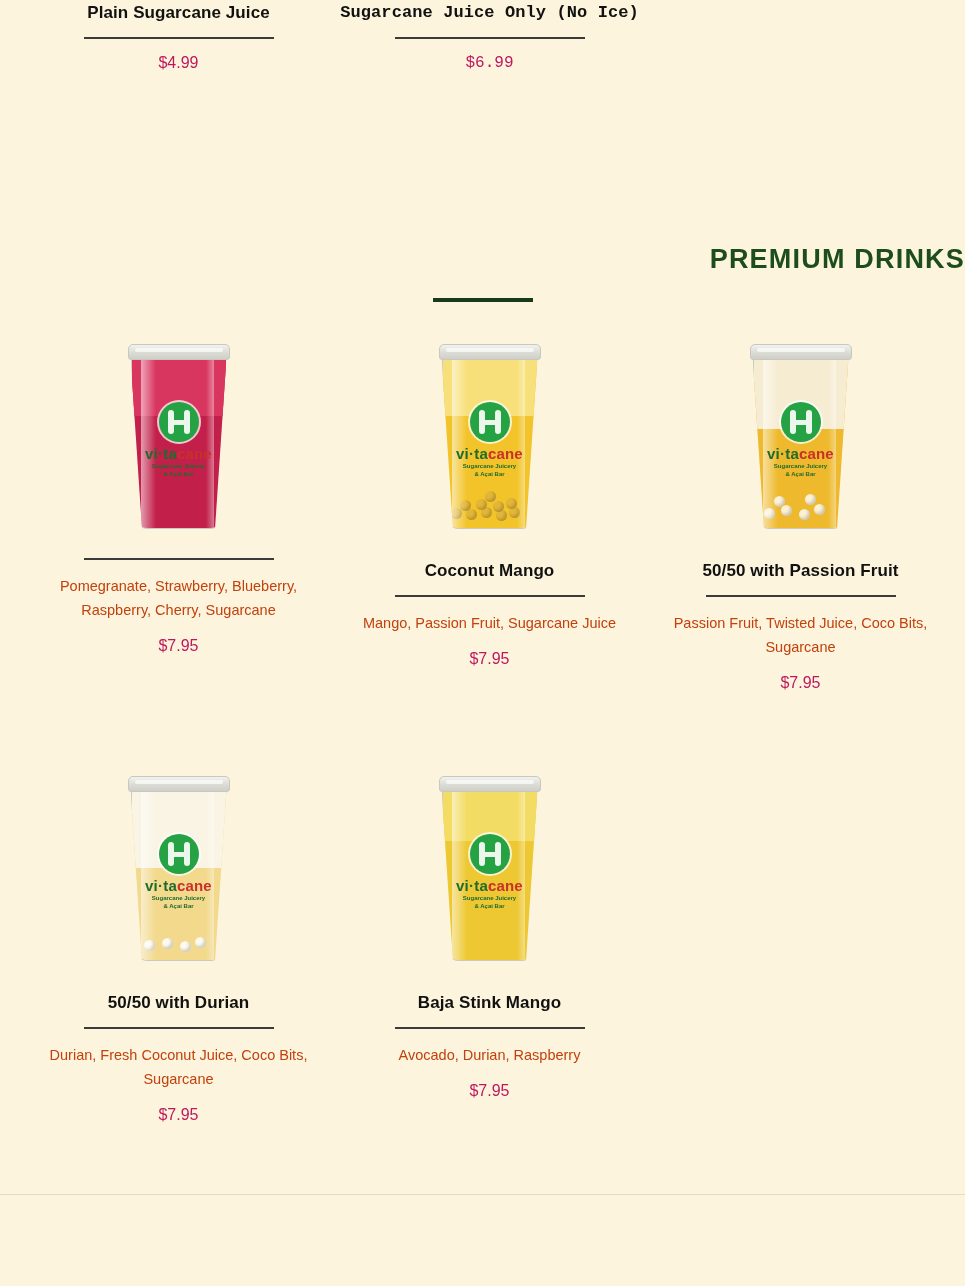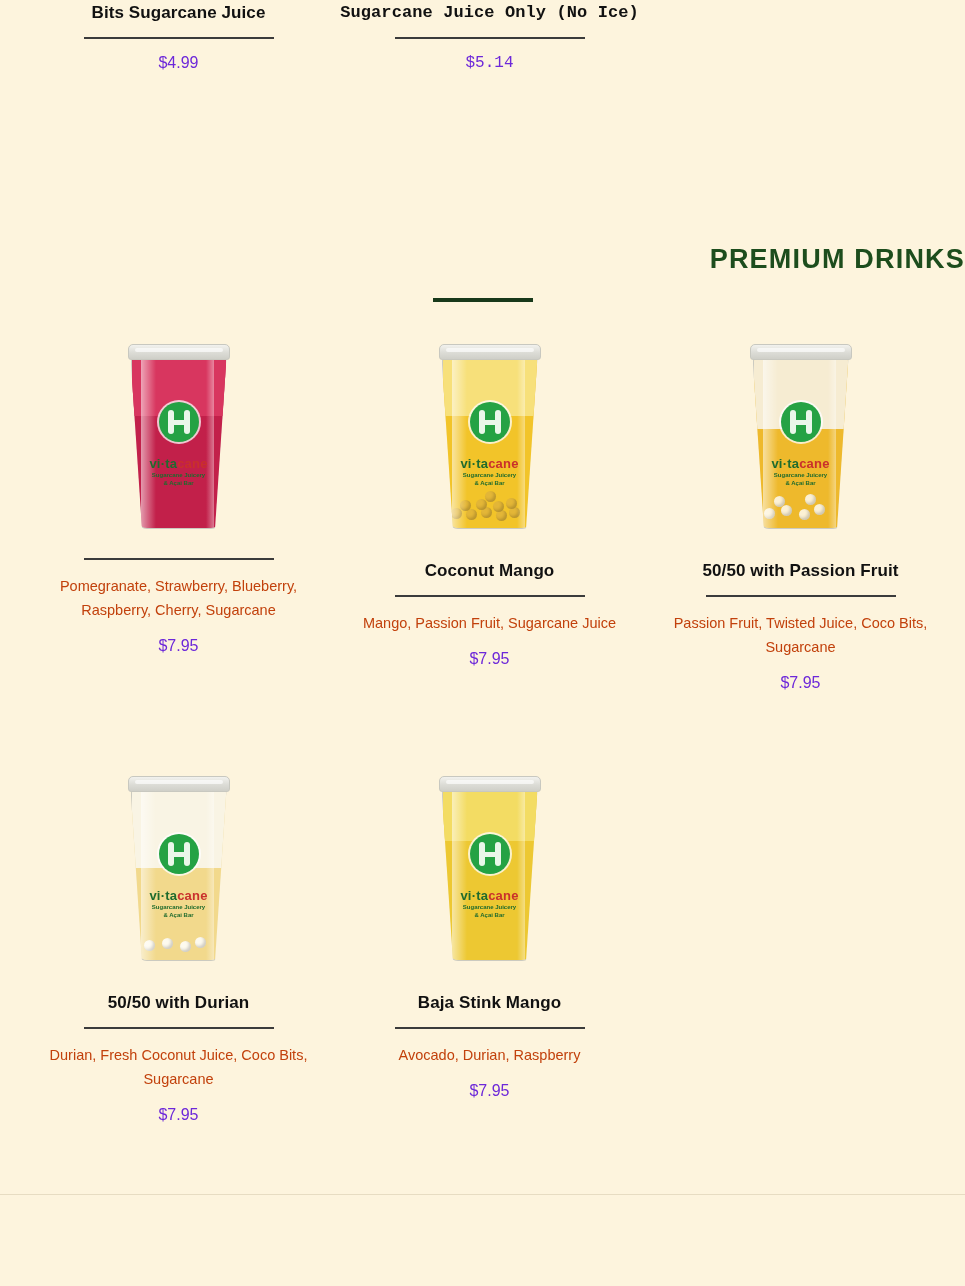--- a/index.html
+++ b/index.html
@@ -44,21 +44,21 @@
   .rule {
     width: 190px;
     height: 2px;
     background: #3b3b3b;
     margin: 11px auto 0 auto;
   }
   .price {
     font-size: 16px;
     line-height: 22px;
     margin-top: 13px;
-    color: #6d28d9;
+    color: #be185d;
   }
   .desc {
     font-size: 14.5px;
     line-height: 24px;
     color: #c2410c;
     margin: 14px auto 0 auto;
     max-width: 270px;
   }
 
   
@@ -213,23 +213,23 @@
     background: #eaf7ea;
   }
   .logo-bar {
     position: absolute;
     left: 13px; top: 18px;
     width: 14px; height: 5px;
     background: #eaf7ea;
     z-index: 2;
   }
   .logo-name {
-    font-size: 13px;
+    font-size: 15px;
     font-weight: bold;
-    margin-top: 14px;
+    margin-top: 3px;
     color: #1f6b2d;
     letter-spacing: 0.2px;
   }
   .logo-name .cane { color: #c9302c; }
   .logo-sub {
     font-size: 6px;
     line-height: 8px;
     font-weight: bold;
     color: #1f6b2d;
     white-space: nowrap;
@@ -240,28 +240,28 @@
     background: #e7dcc2;
   }
 </style>
 </head>
 <body>
 
 <div class="page">
 
   <div class="top-row">
     <div class="top-cell c1">
-      <div class="item-title">Bits Sugarcane Juice</div>
+      <div class="item-title">Plain Sugarcane Juice</div>
       <div class="rule"></div>
       <div class="price">$4.99</div>
     </div>
     <div class="top-cell c2">
       <div class="item-title">Sugarcane Juice Only (No Ice)</div>
       <div class="rule"></div>
-      <div class="price">$5.14</div>
+      <div class="price">$6.99</div>
     </div>
   </div>
 
   <div class="section">
     <h2 class="section-title">PREMIUM DRINKS</h2>
     <div class="section-rule"></div>
   </div>
 
   <div class="grid">
 

